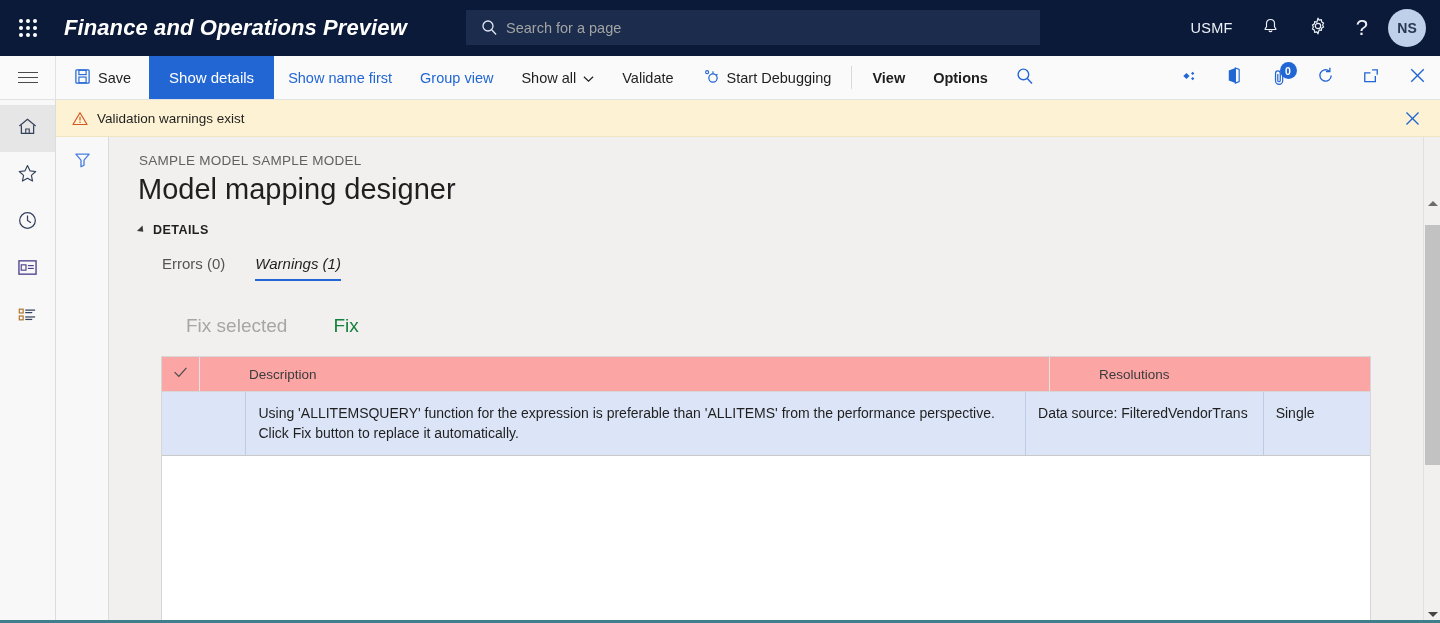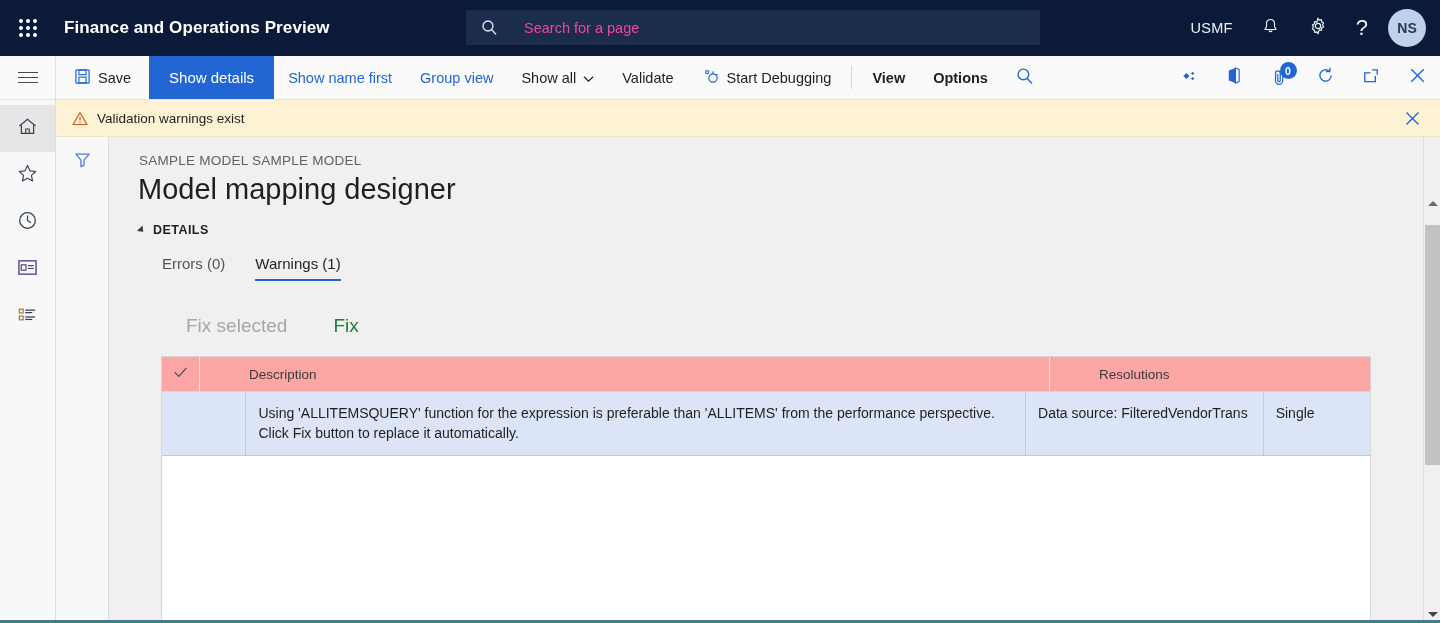--- a/index.html
+++ b/index.html
@@ -37,37 +37,38 @@
     display: grid;
     grid-template-columns: repeat(3, 1fr);
     grid-template-rows: repeat(3, 1fr);
     gap: 3px;
   }
   .waffle-grid i {
     display: block; width: 4px; height: 4px;
     border-radius: 50%; background: #ffffff;
   }
   .app-title {
-    font-size: 17px; font-weight: bold;
+    font-size: 22px; font-weight: bold;
     letter-spacing: .1px;
     margin-left: 8px;
     color: #ffffff;
     white-space: nowrap;
+    font-style: italic;
   }
   .search-wrap {
     position: absolute; left: 466px; top: 10px;
     width: 574px; height: 35px;
     background: #1b2c4d;
     display: flex; align-items: center;
     padding-left: 12px;
     cursor: text;
   }
   .search-ico { width: 22px; height: 22px; flex: 0 0 22px; display:flex; align-items:center; justify-content:center;}
   .search-text {
-    font-size: 14.5px; color: #ec4899; margin-left: 24px;
+    font-size: 14.5px; color: #a3a3a3; margin-left: 6px;
   }
   .topright {
     position: absolute; right: 0; top: 0; height: 56px;
     display: flex; align-items: center; gap: 0px;
     padding-right: 14px;
   }
   .tr-item {
     height: 56px; display: flex; align-items: center; justify-content: center;
     padding: 0 14px; cursor: pointer; color: #eef2f8;
   }
@@ -202,21 +203,21 @@
 
   
   .tabs {
     position: absolute; left: 53px; top: 118px;
     display: flex; align-items: flex-end; gap: 30px;
   }
   .tab {
     font-size: 15px; color: #545454; padding-bottom: 7px;
     cursor: pointer; border-bottom: 2px solid transparent;
   }
-  .tab.active { color: #1f1f1f; border-bottom-color: #2266d3; }
+  .tab.active { color: #1f1f1f; border-bottom-color: #2266d3; font-style: italic; }
 
   
   .gridtools {
     position: absolute; left: 53px; top: 178px;
     display: flex; align-items: center; gap: 22px;
   }
   .gt-btn { font-size: 19px; cursor: pointer; margin-left: 24px; }
   .gt-btn.disabled { color: #a6a6a6; cursor: default; }
   .gt-btn.link { color: #15803d; }
 

